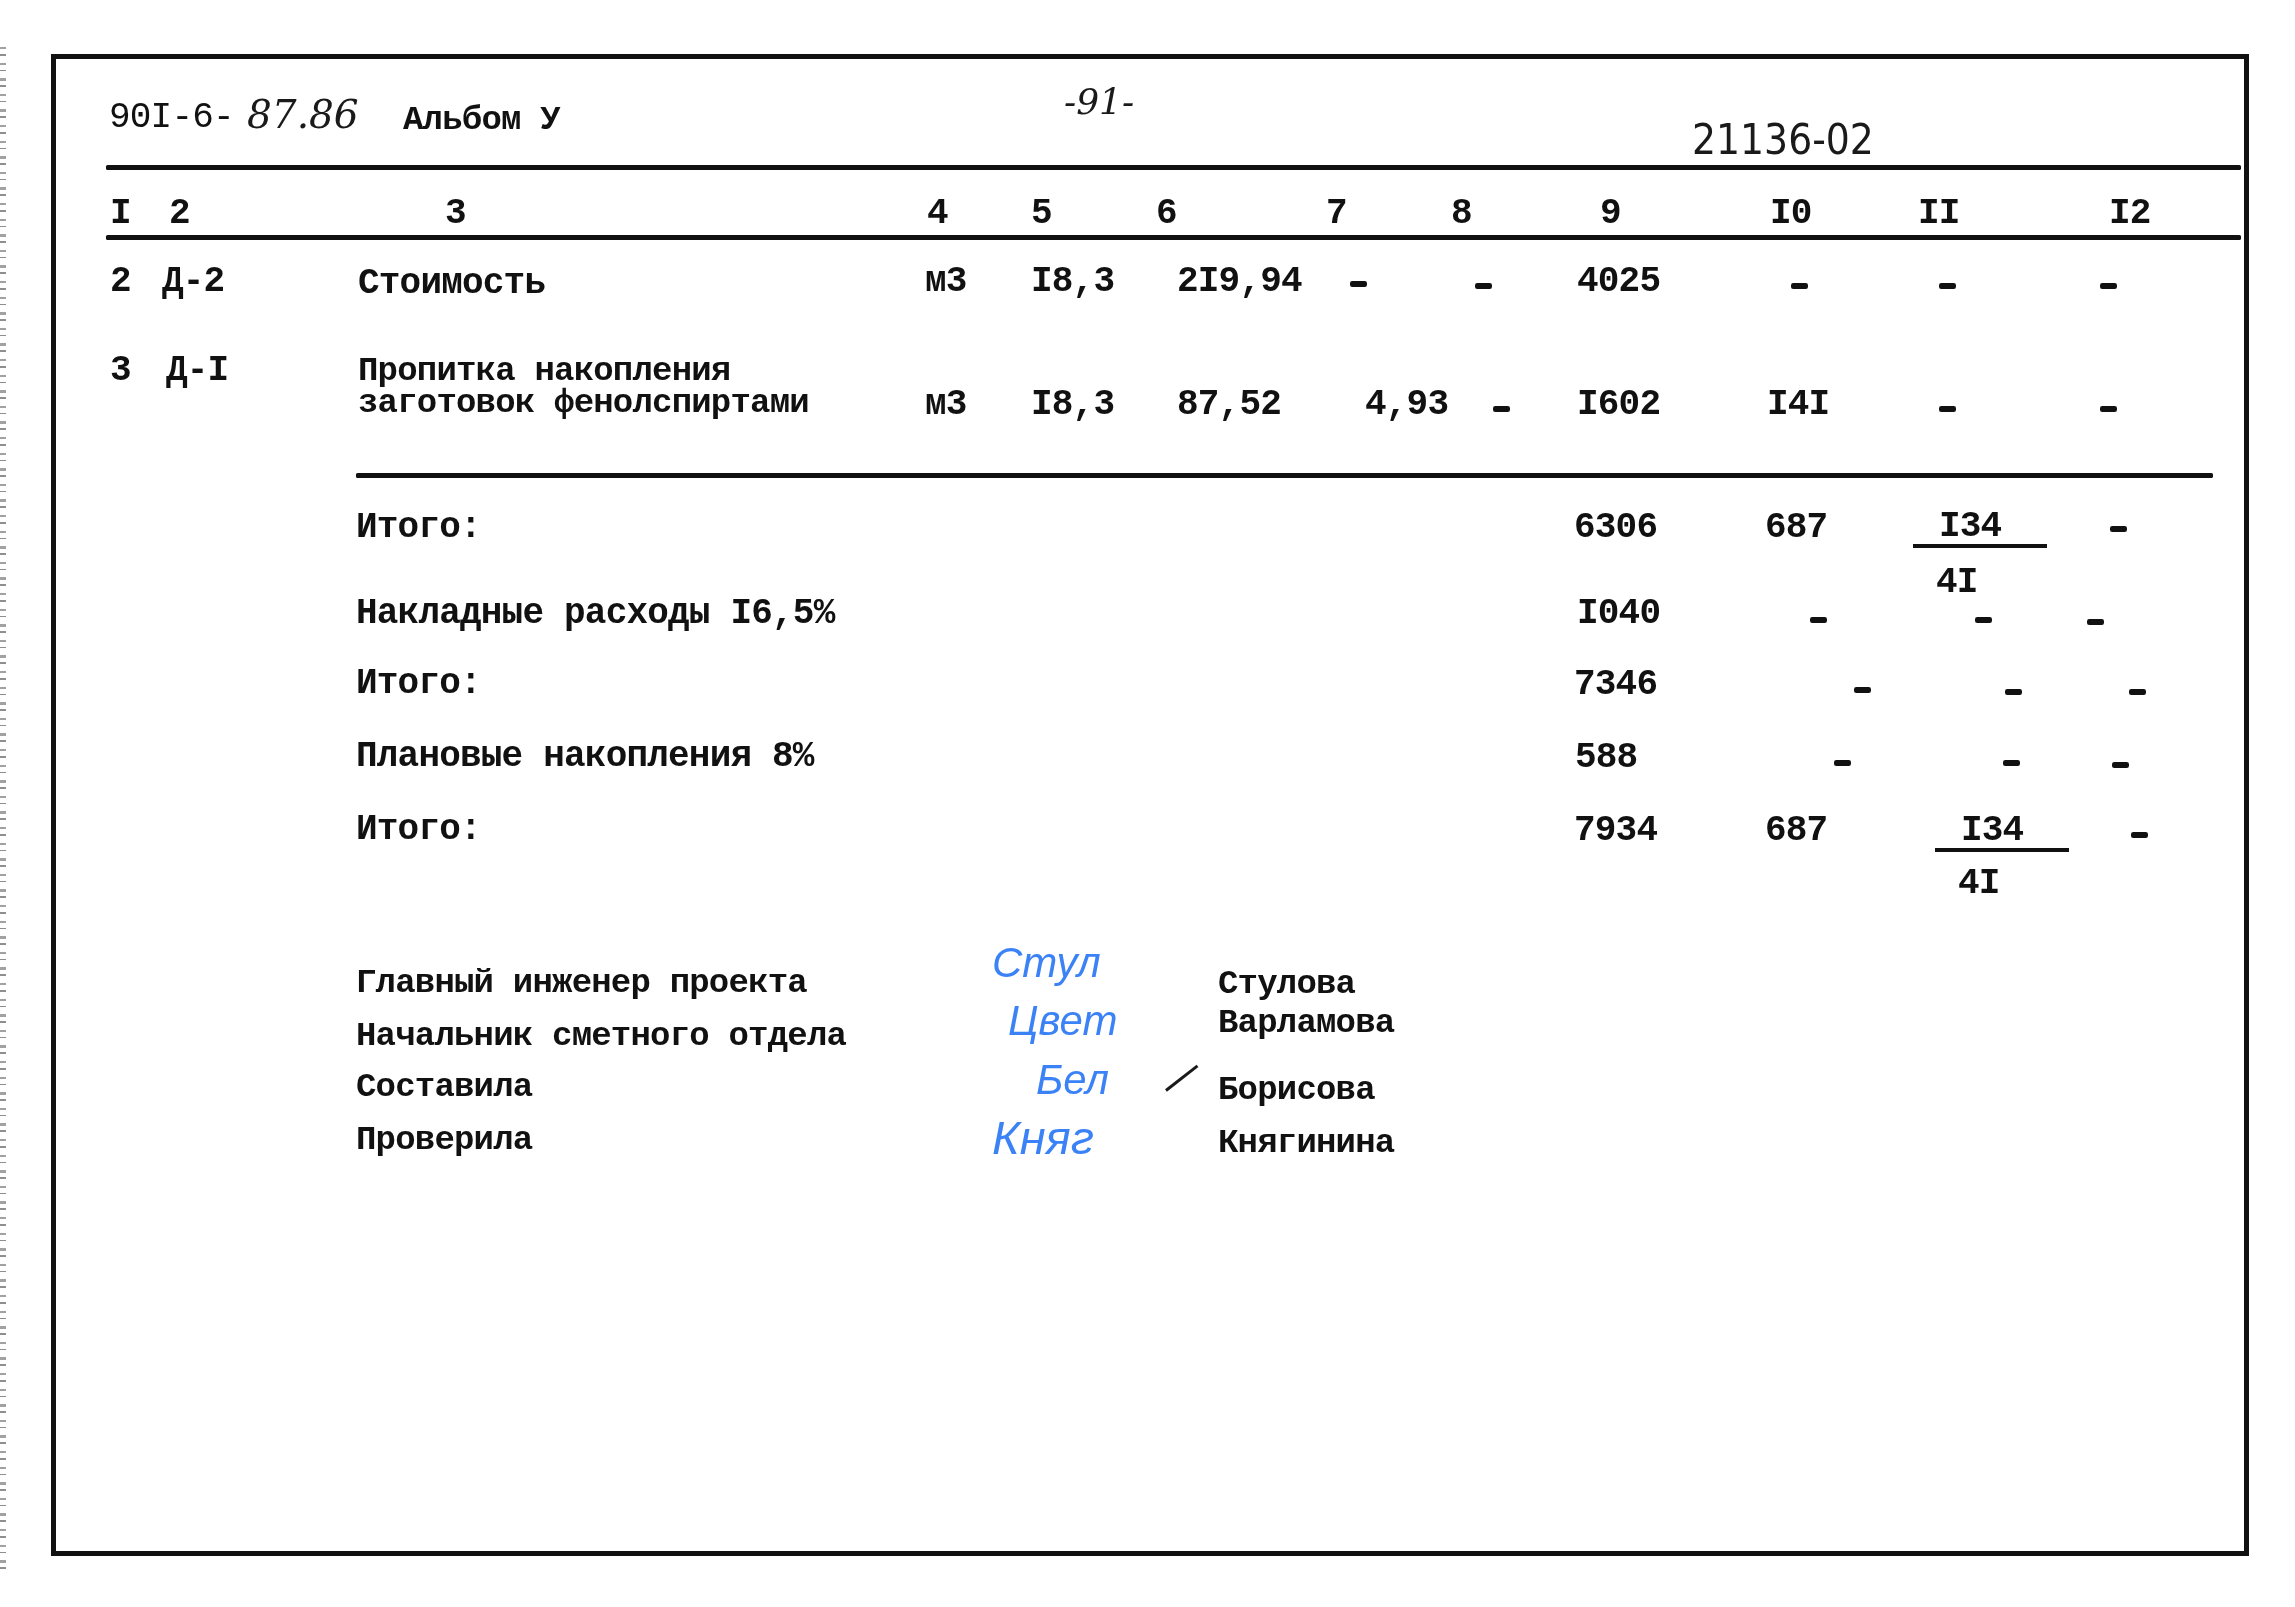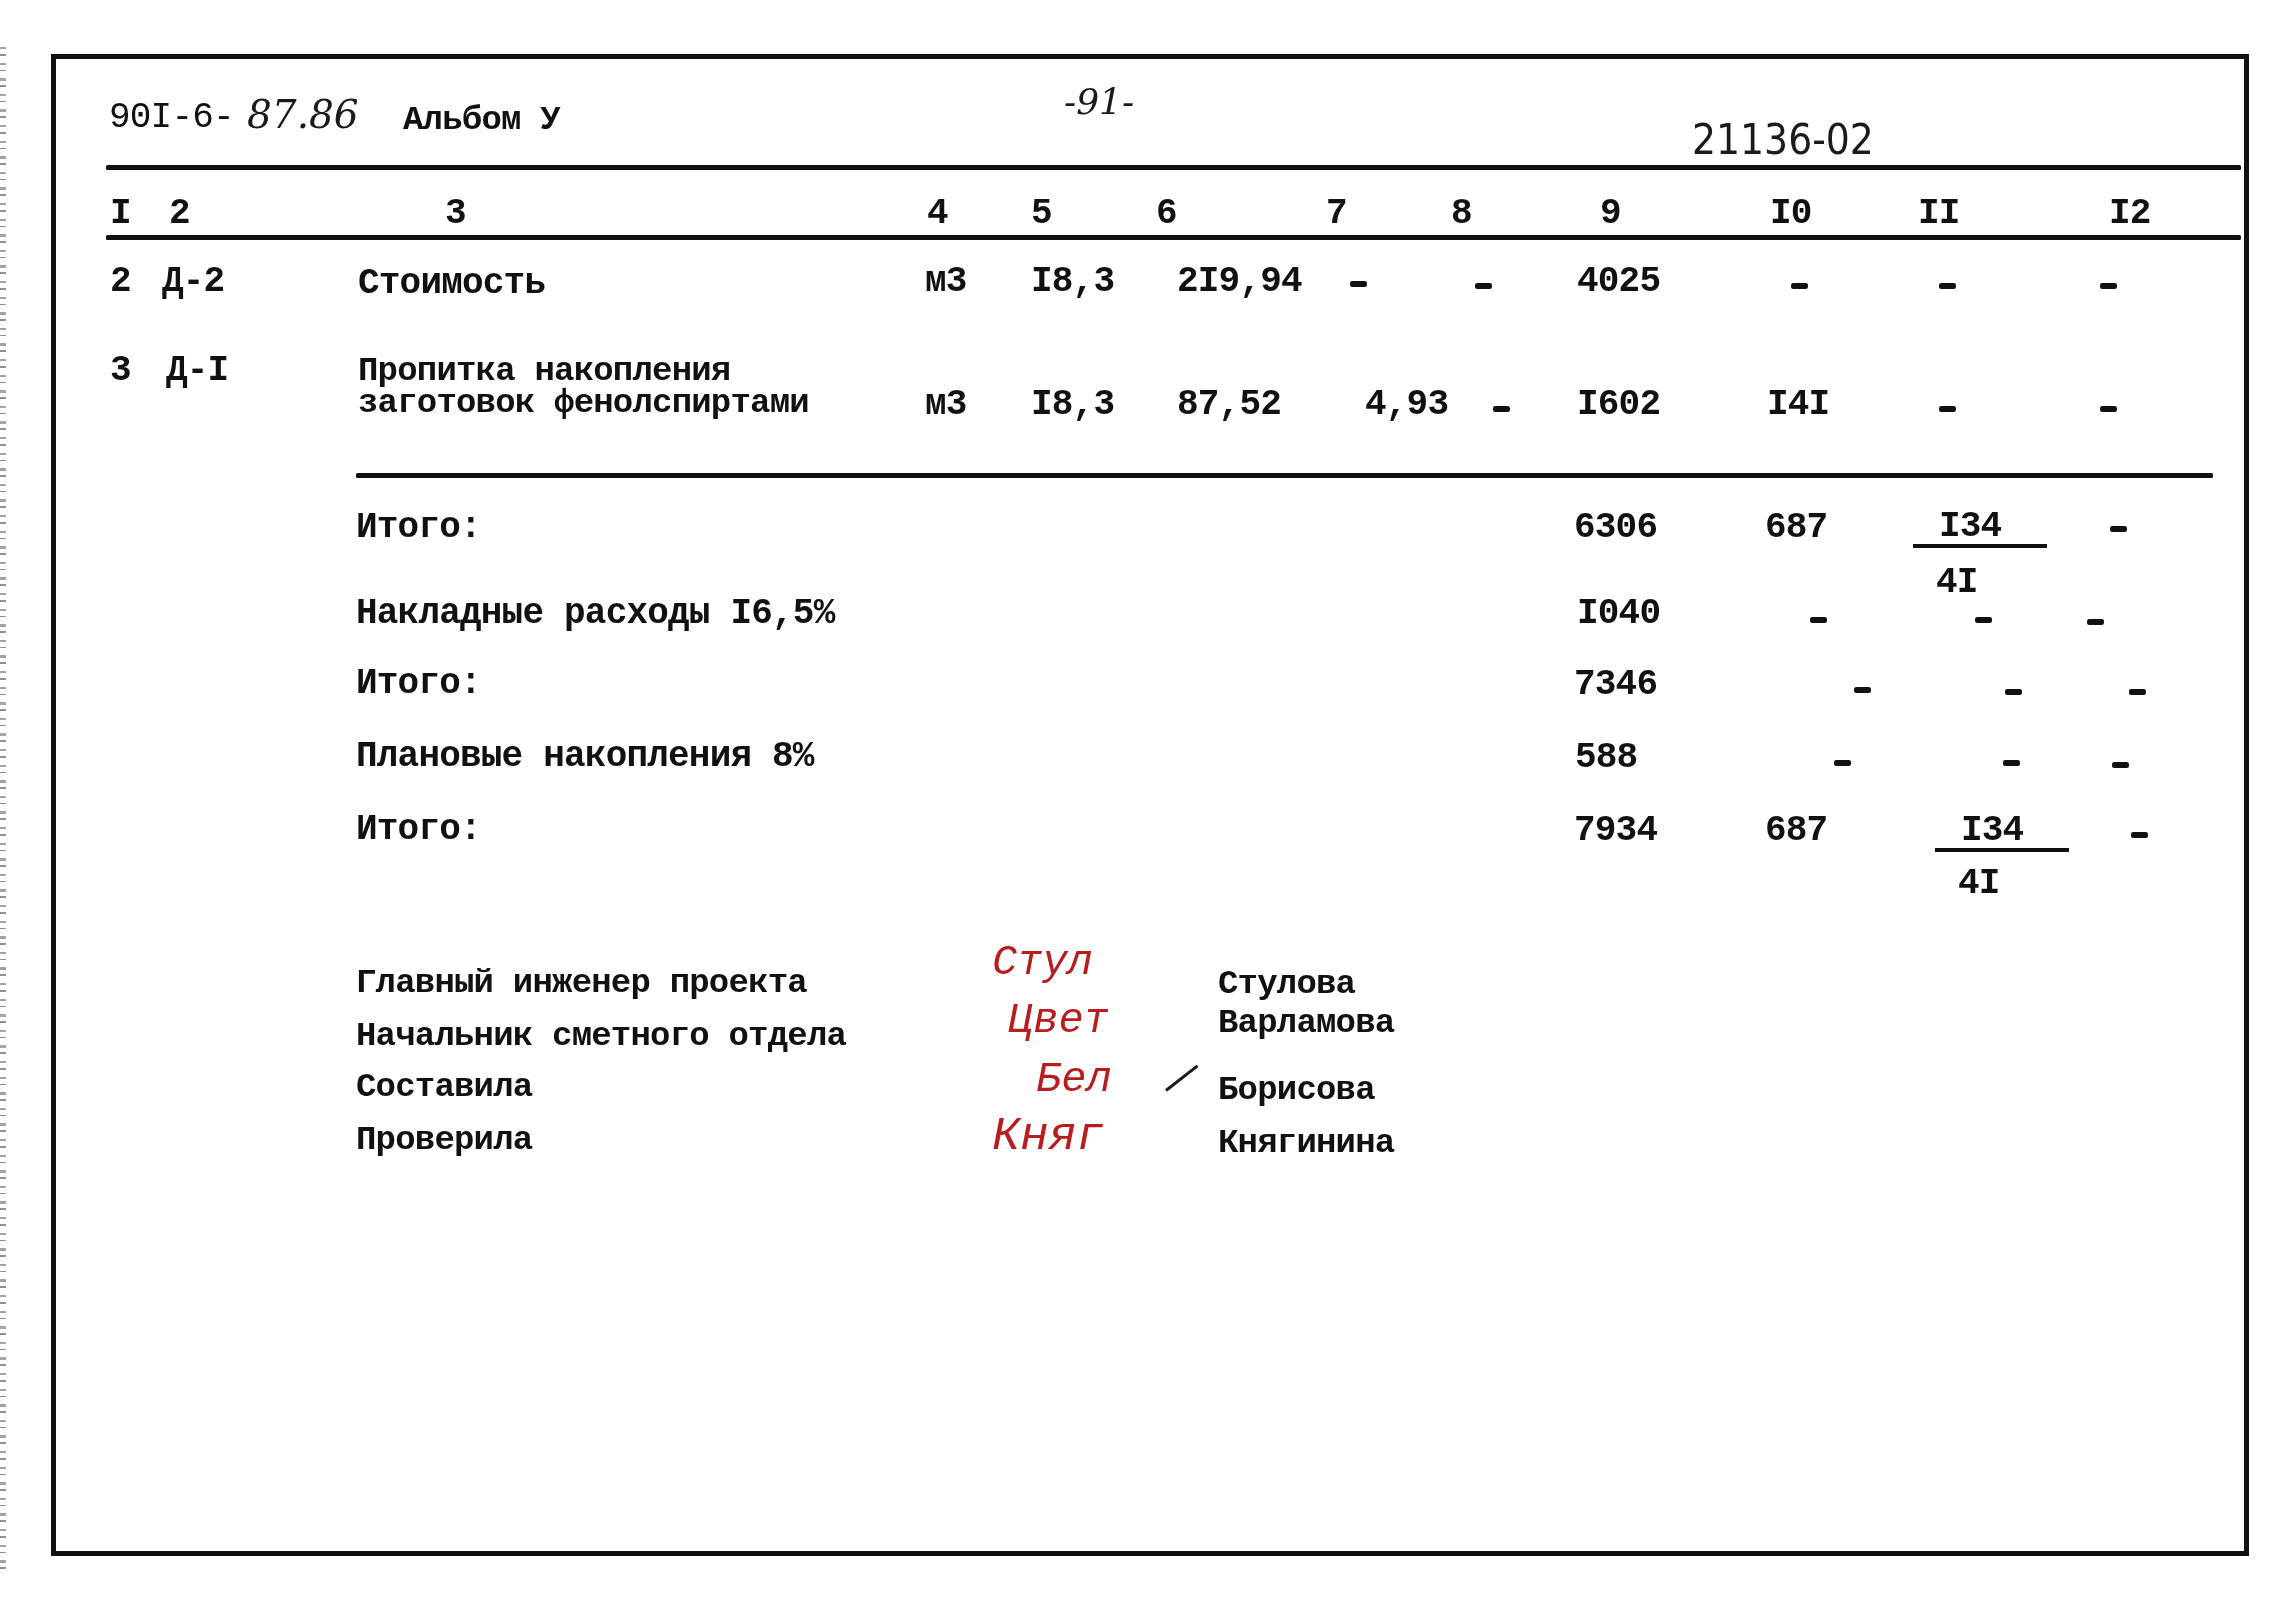--- a/index.html
+++ b/index.html
@@ -8,21 +8,21 @@
   .page { position:absolute; left:0; top:0; width:2295px; height:1607px; background:#fff; }
   .scan-edge { position:absolute; left:0; top:47px; width:6.2px; height:1524px;
                background:repeating-linear-gradient(to bottom,#555 0 2.3px,#fff 2.3px 7px,#333 7px 8.6px,#fff 8.6px 15.6px); opacity:.55; }
   .border { position:absolute; left:51px; top:54px; width:2198px; height:1502px;
             border:5.4px solid #111; box-sizing:border-box; }
   .hline { position:absolute; height:5.4px; background:#111; border-radius:1.6px; }
   .t { position:absolute; white-space:nowrap; font-weight:bold; font-size:36px; line-height:1; letter-spacing:-0.8px; }
   .hand { position:absolute; white-space:nowrap; font-family:"DejaVu Serif",serif; font-style:italic; font-size:37px; color:#1a1a1a; }
   .dash { position:absolute; width:17px; height:6.2px; background:#111; border-radius:2.3px; }
   .frac-line { position:absolute; height:3.9px; background:#111; }
-  .sig { position:absolute; font-family:Liberation Mono, monospace; font-style:italic; font-size:42px; color:#b91c1c; white-space:nowrap; }
+  .sig { position:absolute; font-family:Liberation Sans, sans-serif; font-style:italic; font-size:42px; color:#3b82f6; white-space:nowrap; }
   .sig-stroke { position:absolute; background:#1a1a1a; height:3.1px; transform-origin:left center; }
 </style>
 </head>
 <body>
 
 <div class="page">
   <div class="scan-edge"></div>
   <div class="border"></div>
 
   <span class="t" style="left:109px;top:100px;font-weight:normal;font-size:36px;">90I-6-</span>

